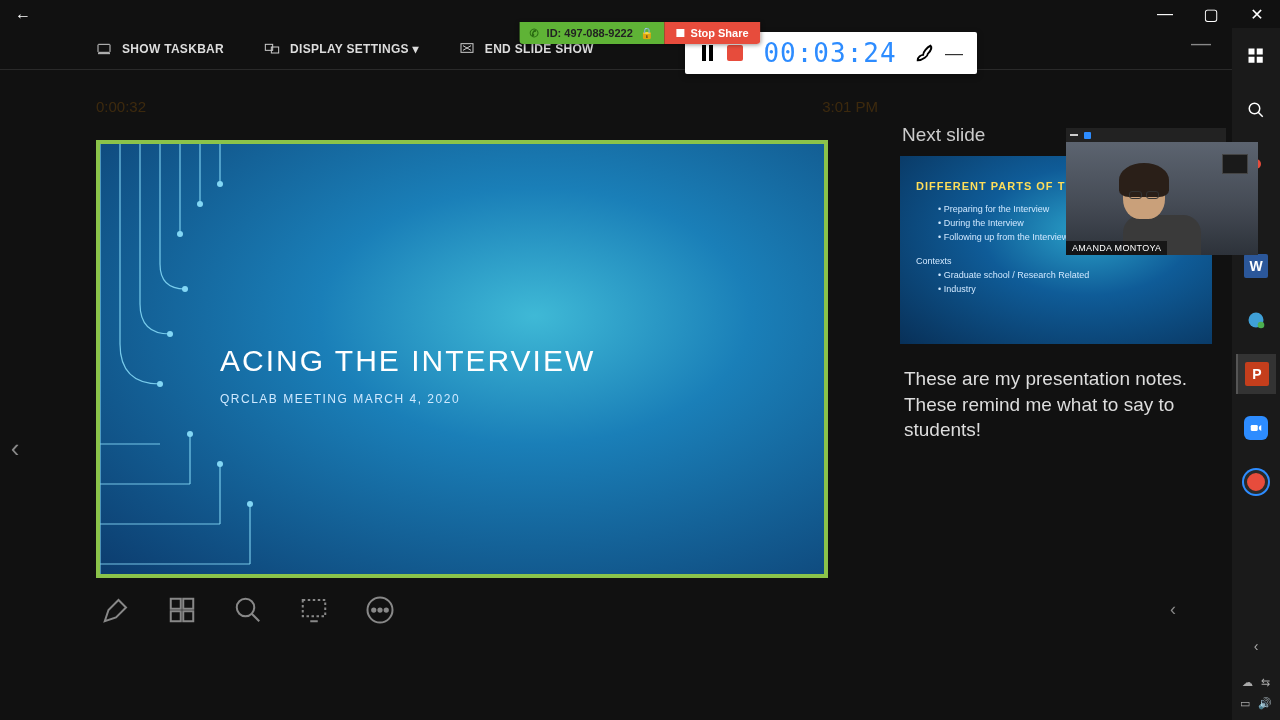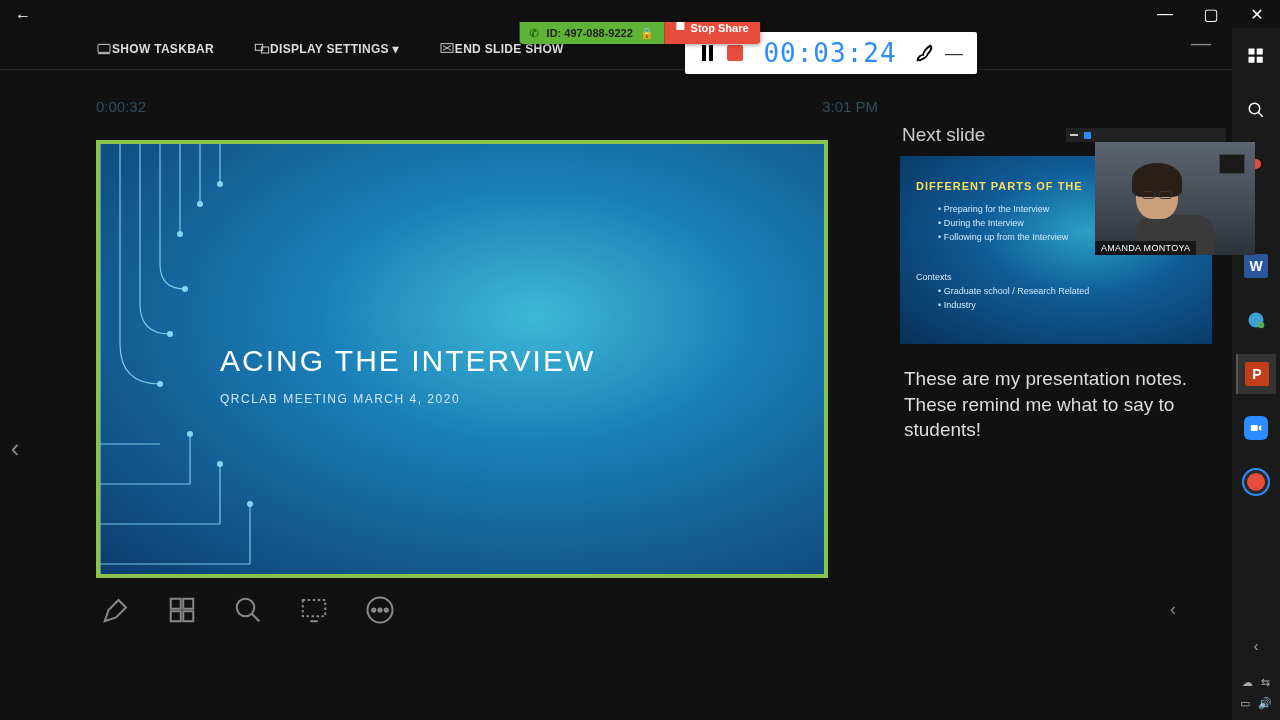--- a/index.html
+++ b/index.html
@@ -20,25 +20,25 @@
   .systembar .zoomapp { width:24px; height:24px; background:#2d8cff; border-radius:6px; display:flex; align-items:center; justify-content:center;}
   .systembar .rec { width:24px; height:24px; background:#e74c3c; border-radius:50%; border:3px solid #2a2a2a; box-shadow:0 0 0 2px #2d8cff;}
   .systembar .spacer{flex:1;}
   .systembar .tray{ font-size:11px; color:#aaa; display:flex; flex-wrap:wrap; gap:8px; justify-content:center; padding:6px 4px 10px;}
   
   
   .app { position:absolute; top:28px; left:0; right:48px; bottom:0; background:#111; }
   
   
   .pv-toolbar { height:42px; background:#111; border-bottom:1px solid #2a2a2a; display:flex; align-items:center; padding:0 20px 0 96px; gap:40px; color:#ccc; font-size:12px; font-weight:600; letter-spacing:.3px;}
-  .pv-toolbar .item{ display:flex; align-items:center; color:#ddd;}
+  .pv-toolbar .item{ display:flex; align-items:center; gap:10px; color:#ddd;}
   .pv-toolbar svg{ width:16px; height:16px; stroke:#ccc; fill:none; stroke-width:1.5;}
   
   
-  .pv-meta { position:absolute; top:70px; left:96px; right:350px; display:flex; justify-content:space-between; font-size:15px; color:#7dd3fc; padding:0 4px 0 0;}
+  .pv-meta { position:absolute; top:70px; left:96px; right:350px; display:flex; justify-content:space-between; font-size:15px; color:#a16207; padding:0 4px 0 0;}
   
   
   .slide-wrap { position:absolute; top:112px; left:96px; width:732px; height:438px; background:#8bc34a; padding:4px;}
   .slide { width:100%; height:100%; background: radial-gradient(ellipse at 60% 40%, #3fb9d6 0%, #1a7fb8 35%, #0c3c6e 100%); position:relative; overflow:hidden;}
   .circuit { position:absolute; top:0; left:0; width:220px; height:100%; opacity:.9;}
   .slide-title { position:absolute; left:120px; top:200px; color:#fff; font-size:30px; font-weight:400; letter-spacing:2px; font-family:"Century Gothic","Segoe UI",sans-serif;}
   .slide-sub  { position:absolute; left:120px; top:248px; color:#cfe9ff; font-size:12px; letter-spacing:1.5px; font-family:"Century Gothic","Segoe UI",sans-serif;}
   
   
   .chev-left { position:absolute; left:0; top:400px; width:30px; height:40px; color:#888; font-size:26px; display:flex; align-items:center; justify-content:center;}
@@ -52,46 +52,46 @@
   .caption { position:absolute; left:70px; bottom:24px; font-size:34px; color:#eee; font-weight:300;}
   
   
   .rpanel { position:absolute; top:88px; right:12px; width:320px; bottom:80px; }
   .rpanel .heading{ font-size:19px; color:#ccc; margin:8px 0 10px 2px; font-weight:400;}
   .next-slide { width:312px; height:188px; background: radial-gradient(ellipse at 60% 40%, #2aa0c8 0%, #0f5c98 40%, #083058 100%); position:relative; padding:24px 16px; font-family:"Century Gothic","Segoe UI",sans-serif;}
   .next-slide .nt { color:#ffde59; font-size:11px; letter-spacing:1px; margin-bottom:12px; font-weight:600;}
   .next-slide ul{ list-style:none; margin-left:22px;}
   .next-slide li{ color:#d0e8ff; font-size:9px; margin:4px 0;}
   .next-slide li:before{content:"• "; color:#d0e8ff;}
-  .next-slide .ctx{ color:#d0e8ff; font-size:9px; margin-top:30px;}
+  .next-slide .ctx{ color:#d0e8ff; font-size:9px; margin-top:14px;}
   
   .notes { margin-top:22px; font-size:19px; color:#ddd; line-height:1.35; padding:0 4px;}
   
   
   .webcam-wrap{ position:absolute; top:128px; right:54px; width:160px; }
   .webcam-bar{ height:14px; background:#222; display:flex; align-items:center; padding:0 4px; gap:6px;}
   .webcam-bar .mini{width:8px;height:1.5px;background:#ccc;}
   .webcam-bar .sq{width:7px;height:7px;background:#2d8cff;border-radius:1px;}
-  .webcam{ width:160px; height:113px; background:linear-gradient(#3a3a3a,#2a2a2a); position:relative; overflow:hidden;margin-left:29px;}
+  .webcam{ width:192px; height:113px; background:linear-gradient(#3a3a3a,#2a2a2a); position:relative; overflow:hidden;}
   .webcam .room{position:absolute;inset:0;background:linear-gradient(180deg,#5c6470 0%,#454b55 55%,#2d323a 100%);} 
   .webcam .frame{position:absolute; top:12px; right:10px; width:26px;height:20px;background:#1a1a1a;border:1px solid #444;}
   .webcam .person{position:absolute; left:50%; bottom:0; transform:translateX(-50%);}
   .webcam .head{width:42px;height:50px;background:#c9a07a;border-radius:50% 50% 40% 40%;position:relative;}
   .webcam .hair{position:absolute;top:-6px;left:-4px;right:-4px;height:34px;background:#2a1f18;border-radius:50% 50% 20% 20%;}
   .webcam .glasses{position:absolute;top:22px;left:6px;right:6px;height:8px;display:flex;gap:4px;}
   .webcam .glasses span{flex:1;border:1.5px solid #333;border-radius:3px;}
   .webcam .body{width:78px;height:40px;background:#3a3a3a;border-radius:18px 18px 0 0;margin:-4px auto 0;}
   .webcam .tag{position:absolute;bottom:0;left:0;background:rgba(0,0,0,.6);color:#fff;font-size:9px;padding:2px 6px;letter-spacing:.3px;}
   
   
   .zoom-share { position:absolute; top:22px; left:50%; transform:translateX(-50%); height:22px; display:flex; font-size:11px; border-radius:0 0 4px 4px; overflow:hidden; box-shadow:0 1px 4px rgba(0,0,0,.4); z-index:20;}
   .zoom-share .idpart{ background:#5fb336; color:#222; display:flex; align-items:center; padding:0 10px; gap:8px; font-weight:600;}
   .zoom-share .idpart .phone{color:#2a6b12;}
   .zoom-share .idpart .lock{color:#2a6b12;}
-  .zoom-share .stop{ background:#e74c3c; color:#fff; display:flex; gap:6px; padding:0 12px; font-weight:600;}
+  .zoom-share .stop{ background:#e74c3c; color:#fff; display:flex; align-items:center; gap:6px; padding:0 12px; font-weight:600;}
   .zoom-share .stop .sq{width:8px;height:8px;background:#fff;}
   
   
   .float-timer{ position:absolute; top:32px; left:685px; width:292px; height:42px; background:#fff; border-radius:2px; display:flex; align-items:center; box-shadow:0 2px 6px rgba(0,0,0,.4); z-index:19; padding:0 8px;}
   .float-timer .btn{ width:28px;height:28px;display:flex;align-items:center;justify-content:center;}
   .float-timer .pause span{display:inline-block;width:4px;height:16px;background:#000;margin:0 1.5px;}
   .float-timer .recdot{width:16px;height:16px;background:#e74c3c;border-radius:2px;}
   .float-timer .time{ flex:1; text-align:center; font-size:26px; color:#2d8cff; font-weight:400; font-family:"Segoe UI",monospace; letter-spacing:1px;}
   .float-timer .brush svg{width:22px;height:22px;stroke:#000;fill:none;stroke-width:2;}
   .float-timer .min{ font-size:18px; padding:0 6px; color:#333;}

